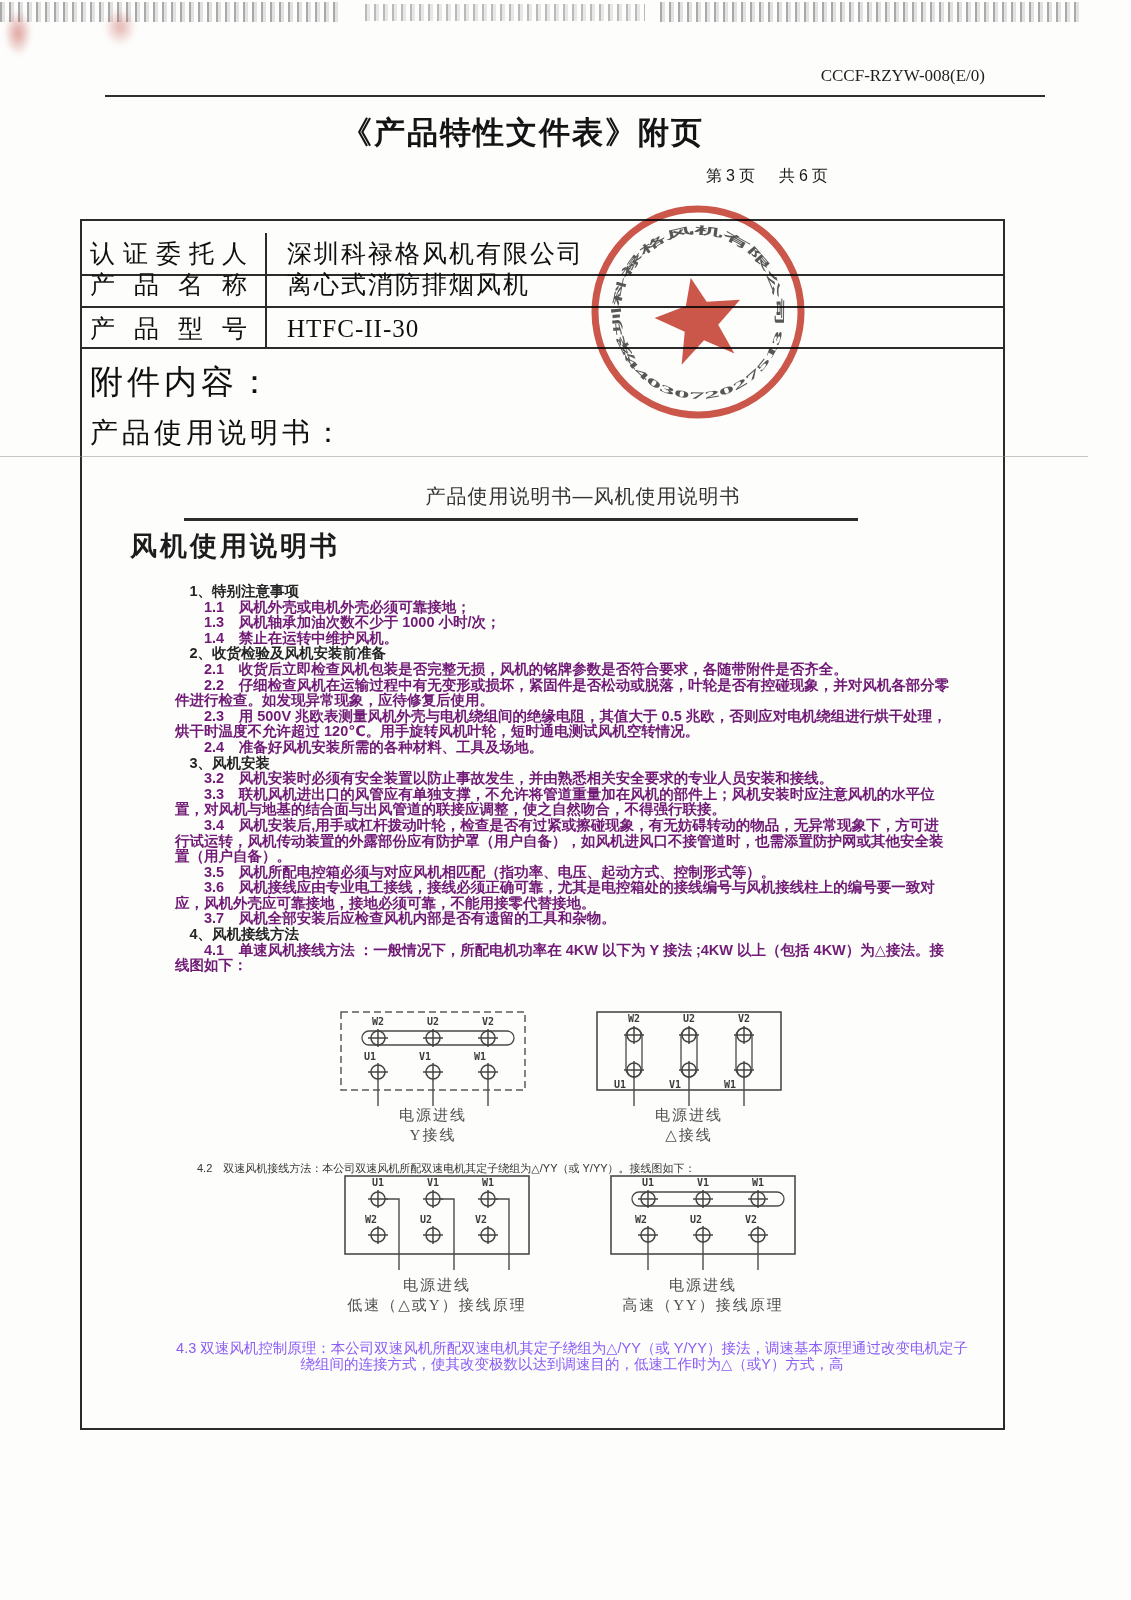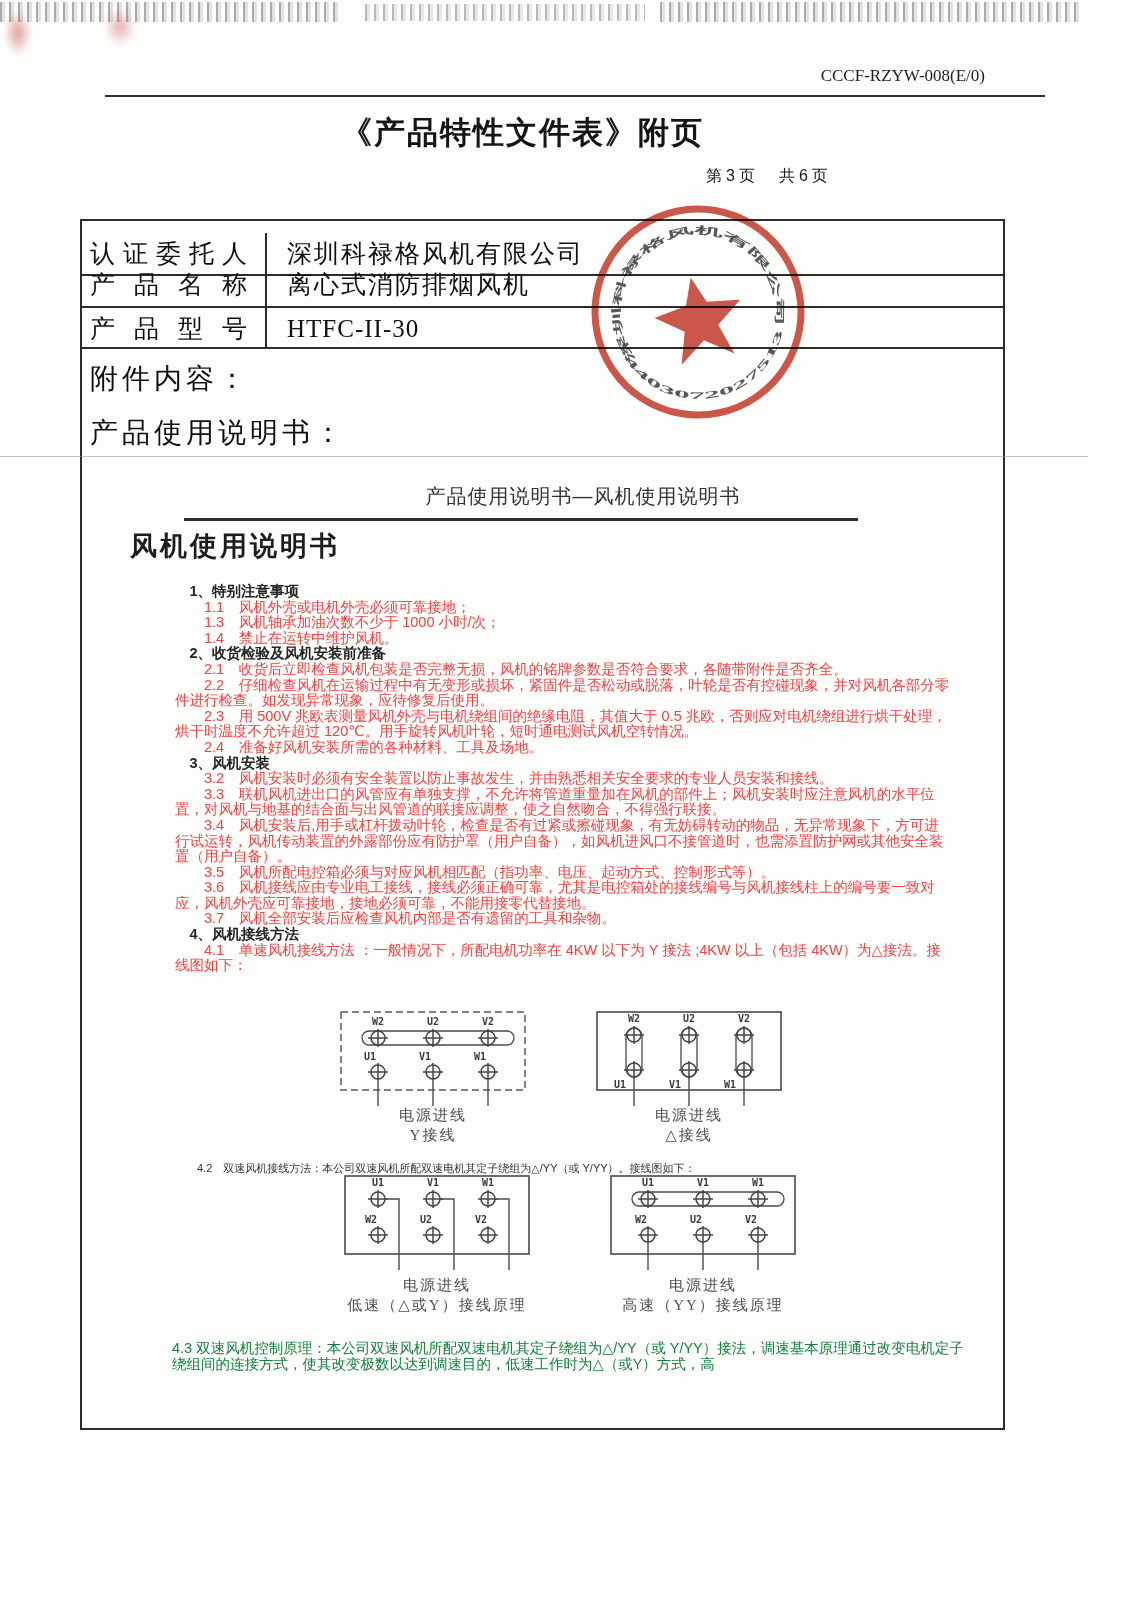--- a/index.html
+++ b/index.html
@@ -23,41 +23,41 @@
   .irow{position:absolute;left:0;width:100%;border-bottom:2px solid #2b2b2b;display:flex;}
   .irow.r1{top:12px;height:41px;}
   .irow.r2{top:43px;height:42px;}
   .irow.r3{top:87px;height:39px;}
   .ilabel{width:157px;padding:0 18px 0 8px;border-right:2px solid #2b2b2b;
           font-family:"Liberation Serif","DejaVu Serif",serif;font-size:25px;color:#101010;
           display:block;text-align:justify;text-align-last:justify;line-height:41px;}
   .ivalue{flex:1;padding-left:20px;font-family:"Liberation Serif","DejaVu Serif",serif;
           font-size:25px;color:#101010;line-height:41px;letter-spacing:2px;}
   .attach-label{position:absolute;left:90px;top:360px;font-family:"Liberation Serif","DejaVu Serif",serif;
-                font-size:28px;letter-spacing:4px;color:#0f0f0f;}
+                font-size:33px;letter-spacing:4px;color:#0f0f0f;}
   .manual-label{position:absolute;left:90px;top:414px;font-family:"Liberation Serif","DejaVu Serif",serif;
                 font-size:28px;letter-spacing:4px;color:#0f0f0f;}
   .faint-line{position:absolute;left:0;top:456px;width:1088px;height:1px;background:rgba(150,150,158,.55);}
 
   
   .seal{position:absolute;left:583px;top:197px;width:230px;height:230px;mix-blend-mode:multiply;opacity:.85;}
 
   
   .m-subtitle{position:absolute;left:90px;top:483px;width:930px;padding-left:28px;text-align:center;
               font-size:20px;color:#333;letter-spacing:1px;}
   .sub-underline{position:absolute;left:184px;top:518px;width:674px;height:3px;background:#2d2d2d;}
   .m-title{position:absolute;left:90px;top:528px;width:930px;padding-left:40px;text-align:left;
            font-size:27px;font-weight:bold;letter-spacing:3px;color:#1c1c1c;}
 
   
   .body1{position:absolute;left:175px;top:584px;width:778px;}
-  .para{margin:0;font-size:14.5px;line-height:15.6px;color:#ef4444;text-indent:2em;}
+  .para{margin:0;font-size:14.5px;line-height:15.6px;color:#701a75;text-indent:2em;font-weight:bold;}
   .para.sec{text-indent:1em;font-weight:bold;color:#242424;}
   .p42{position:absolute;left:175px;top:1150px;width:800px;font-size:11px;line-height:15.6px;color:#343434;text-indent:2em;}
-  .p43{position:absolute;left:172px;top:1325px;width:800px;font-size:14.5px;line-height:16.4px;color:#15803d;}
+  .p43{position:absolute;left:172px;top:1325px;width:800px;font-size:14.5px;line-height:16.4px;color:#8b5cf6;text-align:center;}
 
   
   .wd{position:absolute;width:190px;height:100px;}
   .wd.s1{left:338px;top:1008px;}
   .wd.s2{left:594px;top:1008px;}
   .wd.s3{left:342px;top:1172px;}
   .wd.s4{left:608px;top:1172px;}
   .cap{position:absolute;width:260px;text-align:center;font-family:"Liberation Serif","DejaVu Serif",serif;
        color:#4f4f4f;font-size:15px;letter-spacing:2px;}
   .cap.c1y{left:303px;top:1106px;} .cap.c2y{left:303px;top:1126px;}

